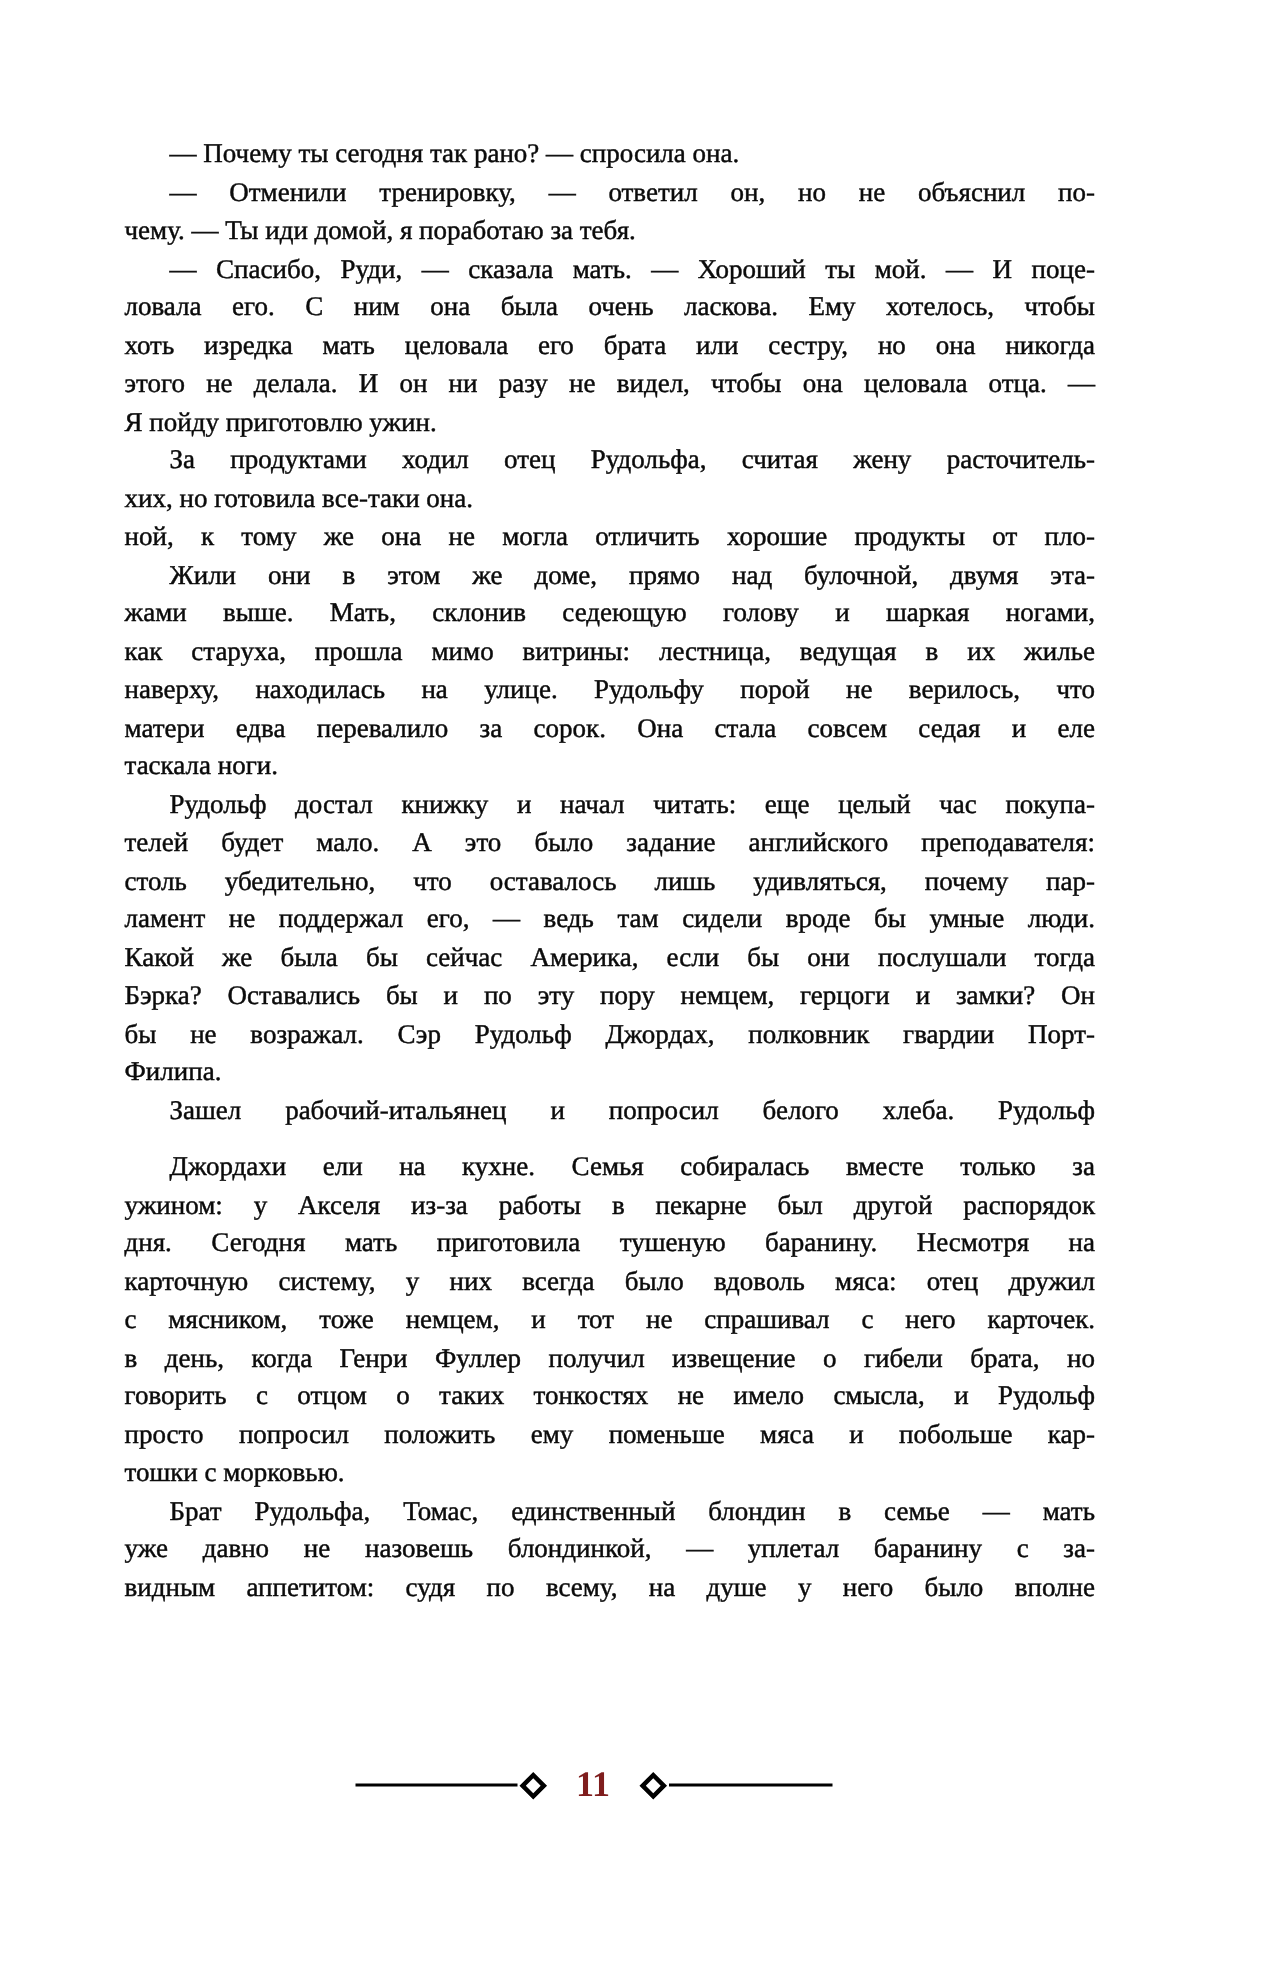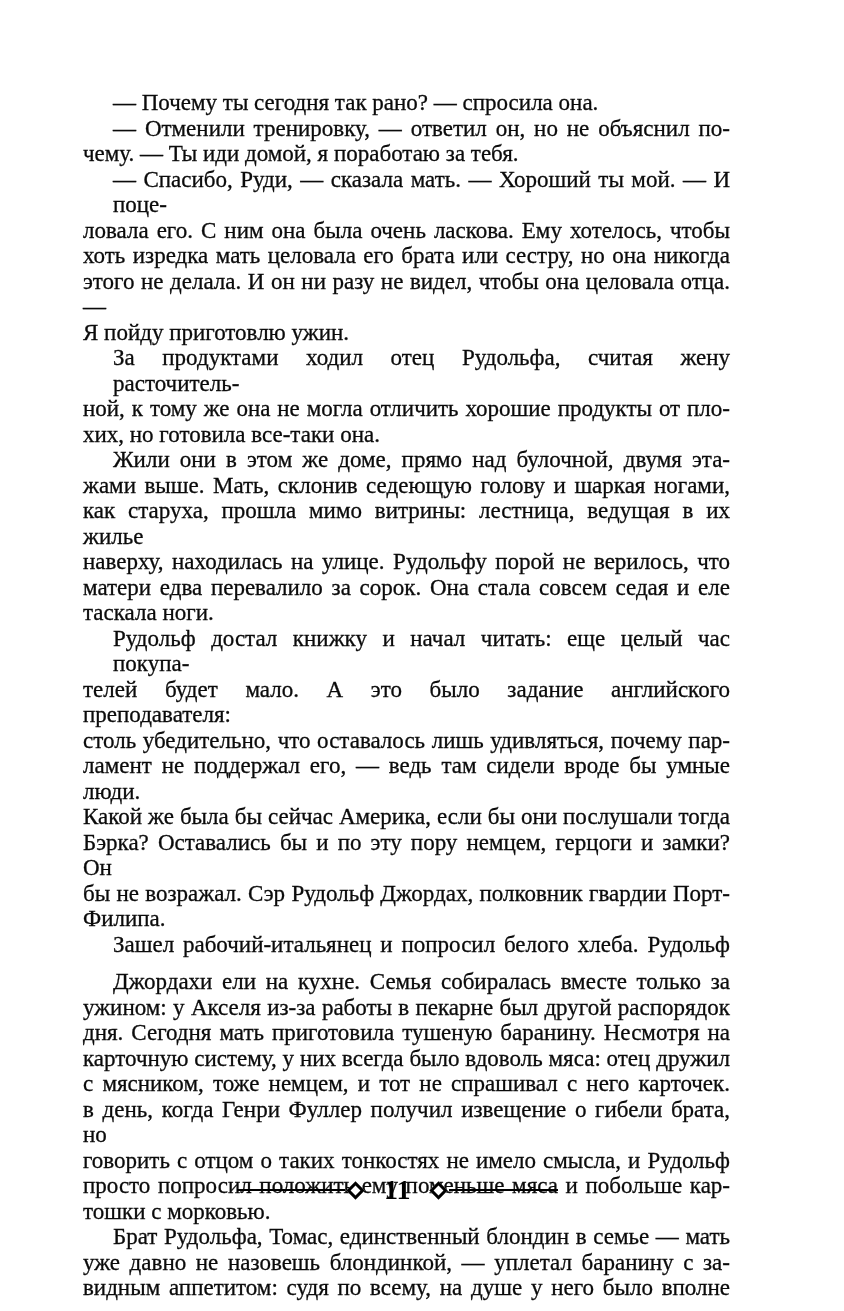--- a/index.html
+++ b/index.html
@@ -14,21 +14,21 @@
     height: 1311px;
     background: #ffffff;
     overflow: hidden;
   }
   .text-column {
     position: absolute;
     left: 83px;
     top: 90px;
     width: 647px;
     font-family: "Liberation Serif", "DejaVu Serif", serif;
-    font-size: 23px;
+    font-size: 18px;
     line-height: 25.5px;
     color: #0b0b0b;
     -webkit-text-stroke: 0.3px #0b0b0b;
   }
   .para {
     margin: 0;
     padding: 0;
   }
   .para.section-break {
     margin-top: 12px;
@@ -66,24 +66,24 @@
     width: 13px;
     height: 13px;
     border: 3px solid #000000;
     background: #ffffff;
     transform: rotate(45deg);
     margin: 0 4px;
   }
   .page-number {
     flex: none;
     font-family: "Liberation Serif", "DejaVu Serif", serif;
-    font-size: 28px;
+    font-size: 24px;
     font-weight: 700;
     line-height: 1;
-    color: #000000;
+    color: #7f1d1d;
     margin: 0 18px;
   }
 </style>
 </head>
 <body>
 
 <div class="page">
 
   <main class="text-column">
       <p class="para">
@@ -95,22 +95,22 @@
       </p>
       <p class="para">
         <span class="line first">— Спасибо, Руди, — сказала мать. — Хороший ты мой. — И поце-</span>
         <span class="line">ловала его. С ним она была очень ласкова. Ему хотелось, чтобы</span>
         <span class="line">хоть изредка мать целовала его брата или сестру, но она никогда</span>
         <span class="line">этого не делала. И он ни разу не видел, чтобы она целовала отца. —</span>
         <span class="line endline">Я пойду приготовлю ужин.</span>
       </p>
       <p class="para">
         <span class="line first">За продуктами ходил отец Рудольфа, считая жену расточитель-</span>
+        <span class="line endline">хих, но готовила все-таки она.</span>
         <span class="line">ной, к тому же она не могла отличить хорошие продукты от пло-</span>
-        <span class="line endline">хих, но готовила все-таки она.</span>
       </p>
       <p class="para">
         <span class="line first">Жили они в этом же доме, прямо над булочной, двумя эта-</span>
         <span class="line">жами выше. Мать, склонив седеющую голову и шаркая ногами,</span>
         <span class="line">как старуха, прошла мимо витрины: лестница, ведущая в их жилье</span>
         <span class="line">наверху, находилась на улице. Рудольфу порой не верилось, что</span>
         <span class="line">матери едва перевалило за сорок. Она стала совсем седая и еле</span>
         <span class="line endline">таскала ноги.</span>
       </p>
       <p class="para">

